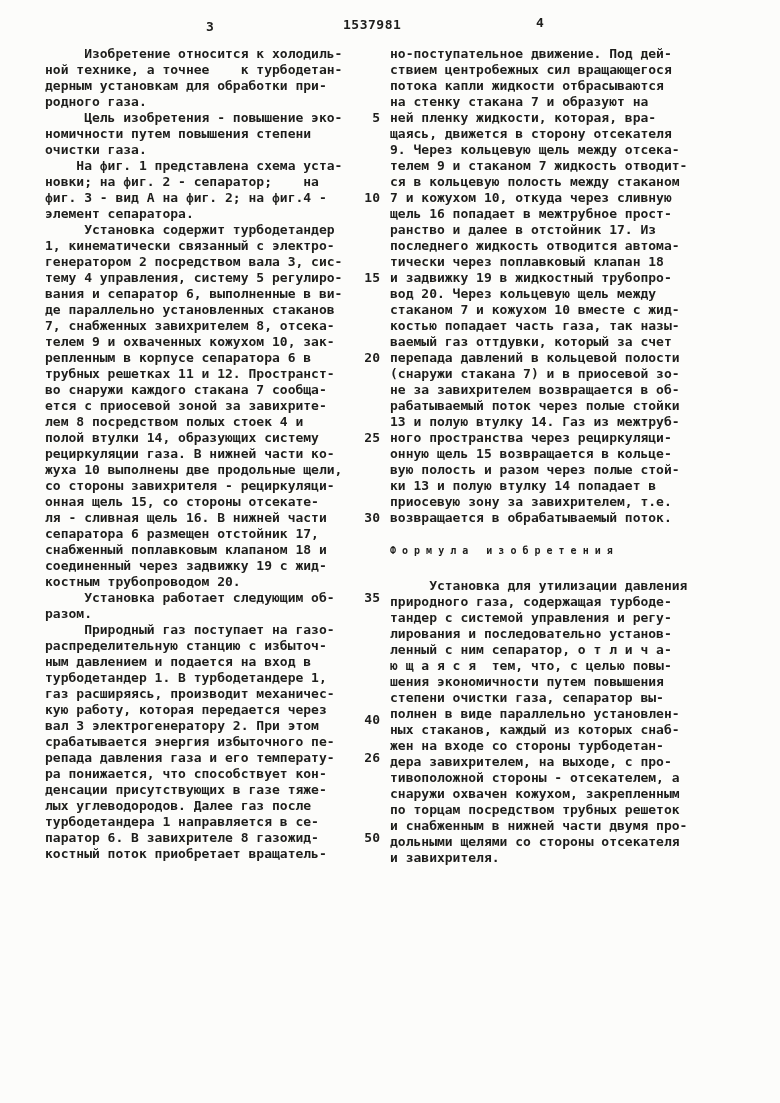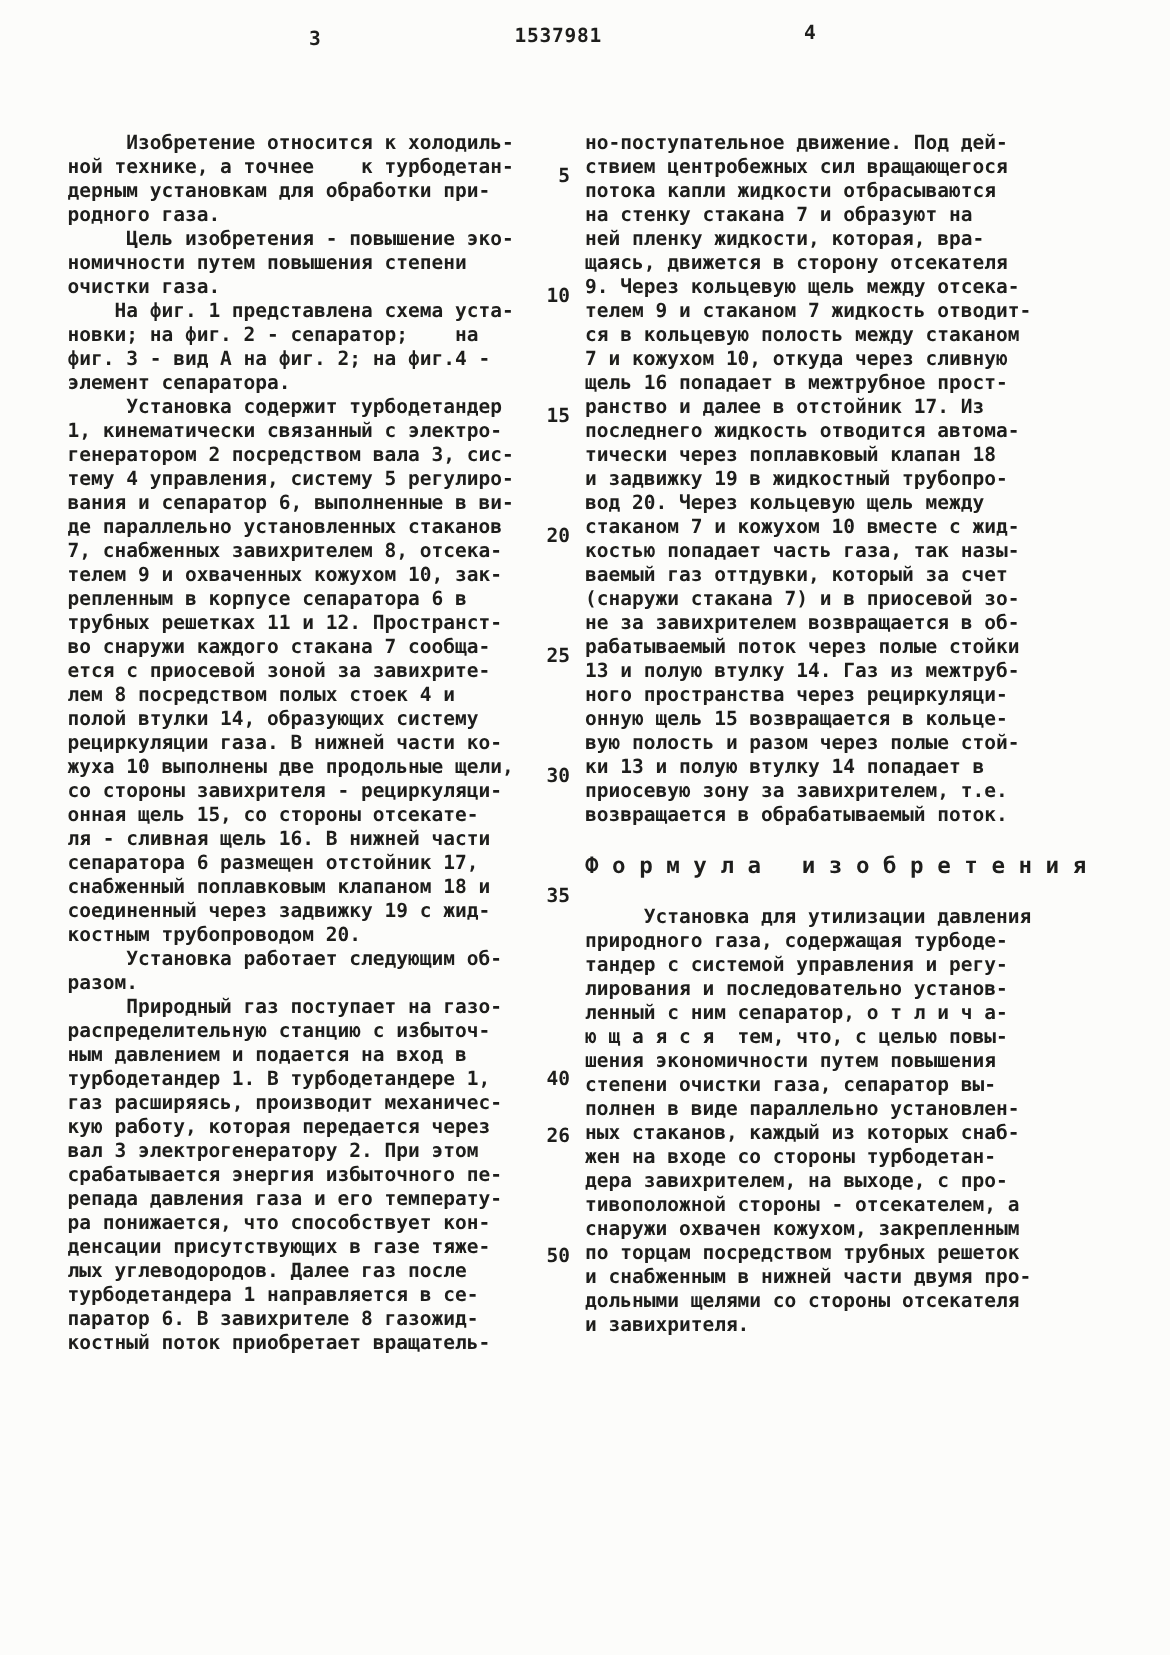--- a/index.html
+++ b/index.html
@@ -15,21 +15,20 @@
   }
   .page-header span { position: absolute; font-size: 13px; line-height: 16px; white-space: pre; }
   .pg-left   { left: 206px; top: 19px; }
   .doc-num   { left: 343px; top: 17px; letter-spacing: 0.5px; }
   .pg-right  { left: 536px; top: 15px; }
 
   .col {
     position: absolute;
     top: 46px;
     width: 308px;
-    margin-top: 42px;
   }
   .col-left  { left: 45px; }
   .col-right { left: 390px; }
 
   .tl {
     white-space: pre;
     font-size: 13px;
     line-height: 16px;
     letter-spacing: 0;
   }
@@ -44,21 +43,21 @@
   .line-no {
     position: absolute;
     right: 0;
     font-size: 13px;
     line-height: 16px;
     text-align: right;
   }
 
   .claims-heading {
     white-space: pre;
-    font-size: 15px;
+    font-size: 10px;
     line-height: 16px;
     margin-top: 17px;
     margin-bottom: 19px;
   }
 </style>
 </head>
 <body>
 
 <div class="page">
 
@@ -230,20 +229,21 @@
         <div class="tl">и задвижку 19 в жидкостный трубопро-</div>
 
         <div class="tl">вод 20. Через кольцевую щель между</div>
 
         <div class="tl">стаканом 7 и кожухом 10 вместе с жид-</div>
 
         <div class="tl">костью попадает часть газа, так назы-</div>
 
         <div class="tl">ваемый газ оттдувки, который за счет</div>
 
+        <div class="tl">перепада давлений в кольцевой полости</div>
 
         <div class="tl">(снаружи стакана 7) и в приосевой зо-</div>
 
         <div class="tl">не за завихрителем возвращается в об-</div>
 
         <div class="tl">рабатываемый поток через полые стойки</div>
 
         <div class="tl">13 и полую втулку 14. Газ из межтруб-</div>
 
         <div class="tl">ного пространства через рециркуляци-</div>

